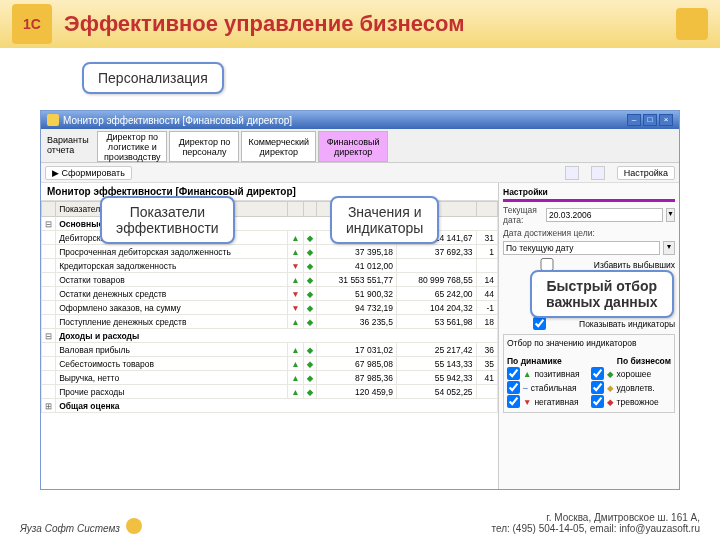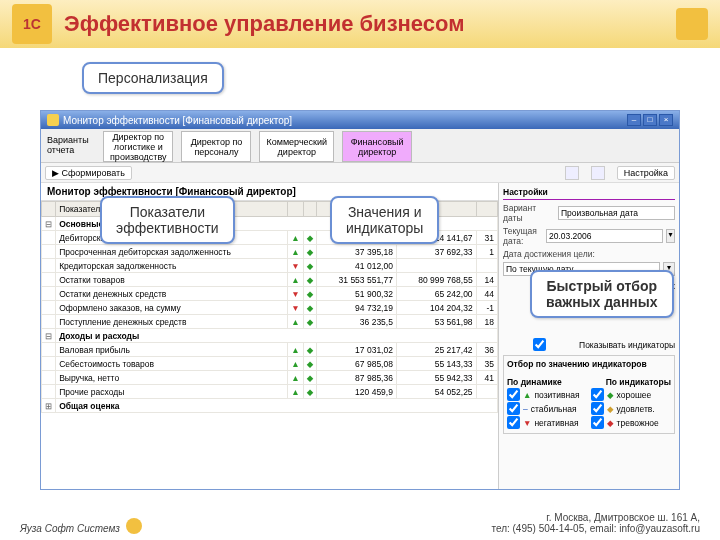--- a/index.html
+++ b/index.html
@@ -15,21 +15,21 @@
   .callout.c2 { top: 196px; left: 100px; }
   .callout.c3 { top: 196px; left: 330px; }
   .callout.c4 { top: 270px; left: 530px; font-weight: bold; }
   
   .app-window { position: absolute; top: 110px; left: 40px; width: 640px; height: 380px; border: 1px solid #7a9bd4; background: #fff; font-size: 9px; }
   .titlebar { height: 18px; background: linear-gradient(#8ab0e8, #3a68b8); color: #fff; display: flex; align-items: center; padding: 0 6px; font-size: 10px; }
   .titlebar-icon { width: 12px; height: 12px; background: #f5d050; margin-right: 4px; border-radius: 2px; }
   .titlebar-buttons { margin-left: auto; display: flex; gap: 2px; }
   .titlebar-buttons span { width: 14px; height: 12px; background: #4a78c8; border: 1px solid #2a58a8; font-size: 8px; text-align: center; line-height: 10px; color: #fff; }
   
-  .tabs-row { height: 34px; background: #f0f0f0; border-bottom: 1px solid #ccc; display: flex; align-items: stretch; padding: 2px 4px 0; gap: 8px; }
+  .tabs-row { height: 34px; background: #f0f0f0; border-bottom: 1px solid #ccc; display: flex; align-items: stretch; padding: 2px 4px 0; gap: 2px; }
   .tab-label { width: 50px; font-size: 9px; padding: 4px 2px; }
   .tab { border: 1px solid #bbb; background: #fff; padding: 2px 6px; font-size: 9px; text-align: center; display: flex; flex-direction: column; justify-content: center; min-width: 70px; }
   
   .toolbar { height: 20px; background: #f5f5f5; border-bottom: 1px solid #ddd; display: flex; align-items: center; padding: 0 4px; gap: 12px; }
   .tb-btn { border: 1px solid #ccc; background: #fff; padding: 1px 6px; font-size: 9px; border-radius: 2px; }
   .tb-icon { width: 14px; height: 14px; border: 1px solid #ccc; background: #eef; }
   
   .main-area { display: flex; height: calc(100% - 72px); }
   .left-pane { flex: 1; border-right: 1px solid #ccc; overflow: hidden; }
   .right-pane { width: 180px; background: #fafafa; padding: 4px; font-size: 8.5px; overflow: hidden; }
@@ -46,21 +46,21 @@
   .good { color: #2a9d2a; }
   .warn { color: #d0a030; }
   .bad { color: #d03030; }
   .tree-toggle { width: 12px; text-align: center; color: #666; }
   
   .right-pane .label { color: #444; }
   .right-field { display: flex; align-items: center; gap: 3px; margin: 3px 0; }
   .right-field input { flex: 1; font-size: 8.5px; border: 1px solid #bbb; padding: 1px 2px; }
   .right-field .btn { width: 12px; height: 14px; border: 1px solid #bbb; background: #eee; font-size: 8px; text-align: center; }
   .legend { border: 1px solid #ccc; padding: 3px; margin-top: 4px; }
-  .legend-title { font-weight: bold; margin-bottom: 8px; }
+  .legend-title { font-weight: normal; margin-bottom: 8px; }
   .legend-row { display: flex; justify-content: space-between; gap: 4px; margin: 1px 0; }
   .legend-cell { display: flex; align-items: center; gap: 3px; flex: 1; }
   
   .footer { position: absolute; bottom: 6px; left: 0; right: 0; display: flex; justify-content: space-between; align-items: flex-end; padding: 0 20px; font-size: 10px; color: #444; }
   .footer-left { font-style: italic; display: flex; align-items: flex-end; gap: 6px; }
   .footer-icon { width: 16px; height: 16px; background: #f2c040; border-radius: 50%; }
 </style>
 </head>
 <body>
 
@@ -244,25 +244,21 @@
         <tbody>
             <tr>
               <td class="tree-toggle">⊞</td>
               <td colspan="6" style="font-weight:bold">Общая оценка</td>
             </tr>
       </tbody>
         </table>
     </div>
 
     <div class="right-pane">
-      <div style="font-weight:bold;border-bottom:1px solid #a21caf;padding-bottom:2px">Настройки</div>
-      <div class="right-field">
-        <span class="label">Вариант даты</span>
-        <input value="Произвольная дата" style="">
-      </div>
+      <div style="font-weight:bold;border-bottom:3px solid #a21caf;padding-bottom:2px">Настройки</div>
       <div class="right-field">
         <span class="label">Текущая дата:</span>
         <input value="20.03.2006" style="">
         <span class="btn">▾</span>
       </div>
       <div class="right-field">
         <span class="label">Дата достижения цели:</span>
       </div>
       <div class="right-field">
         <input value="По текущую дату" style="">
@@ -274,21 +270,21 @@
       </div>
       <div style="height:40px"></div>
       <div class="right-field">
         <input type="checkbox" checked="" style="">
         <span>Показывать индикаторы</span>
       </div>
       <div class="legend">
         <div class="legend-title">Отбор по значению индикаторов</div>
         <div class="legend-row" style="font-weight:bold">
           <span>По динамике</span>
-          <span>По индикаторы</span>
+          <span>По бизнесом</span>
         </div>
         <div class="legend-row">
           <span class="legend-cell">
               <input type="checkbox" checked="" style="">
               <span class="up">▲</span>
               <span>позитивная</span>
             </span>
           <span class="legend-cell">
               <input type="checkbox" checked="" style="">
               <span class="good">◆</span>

